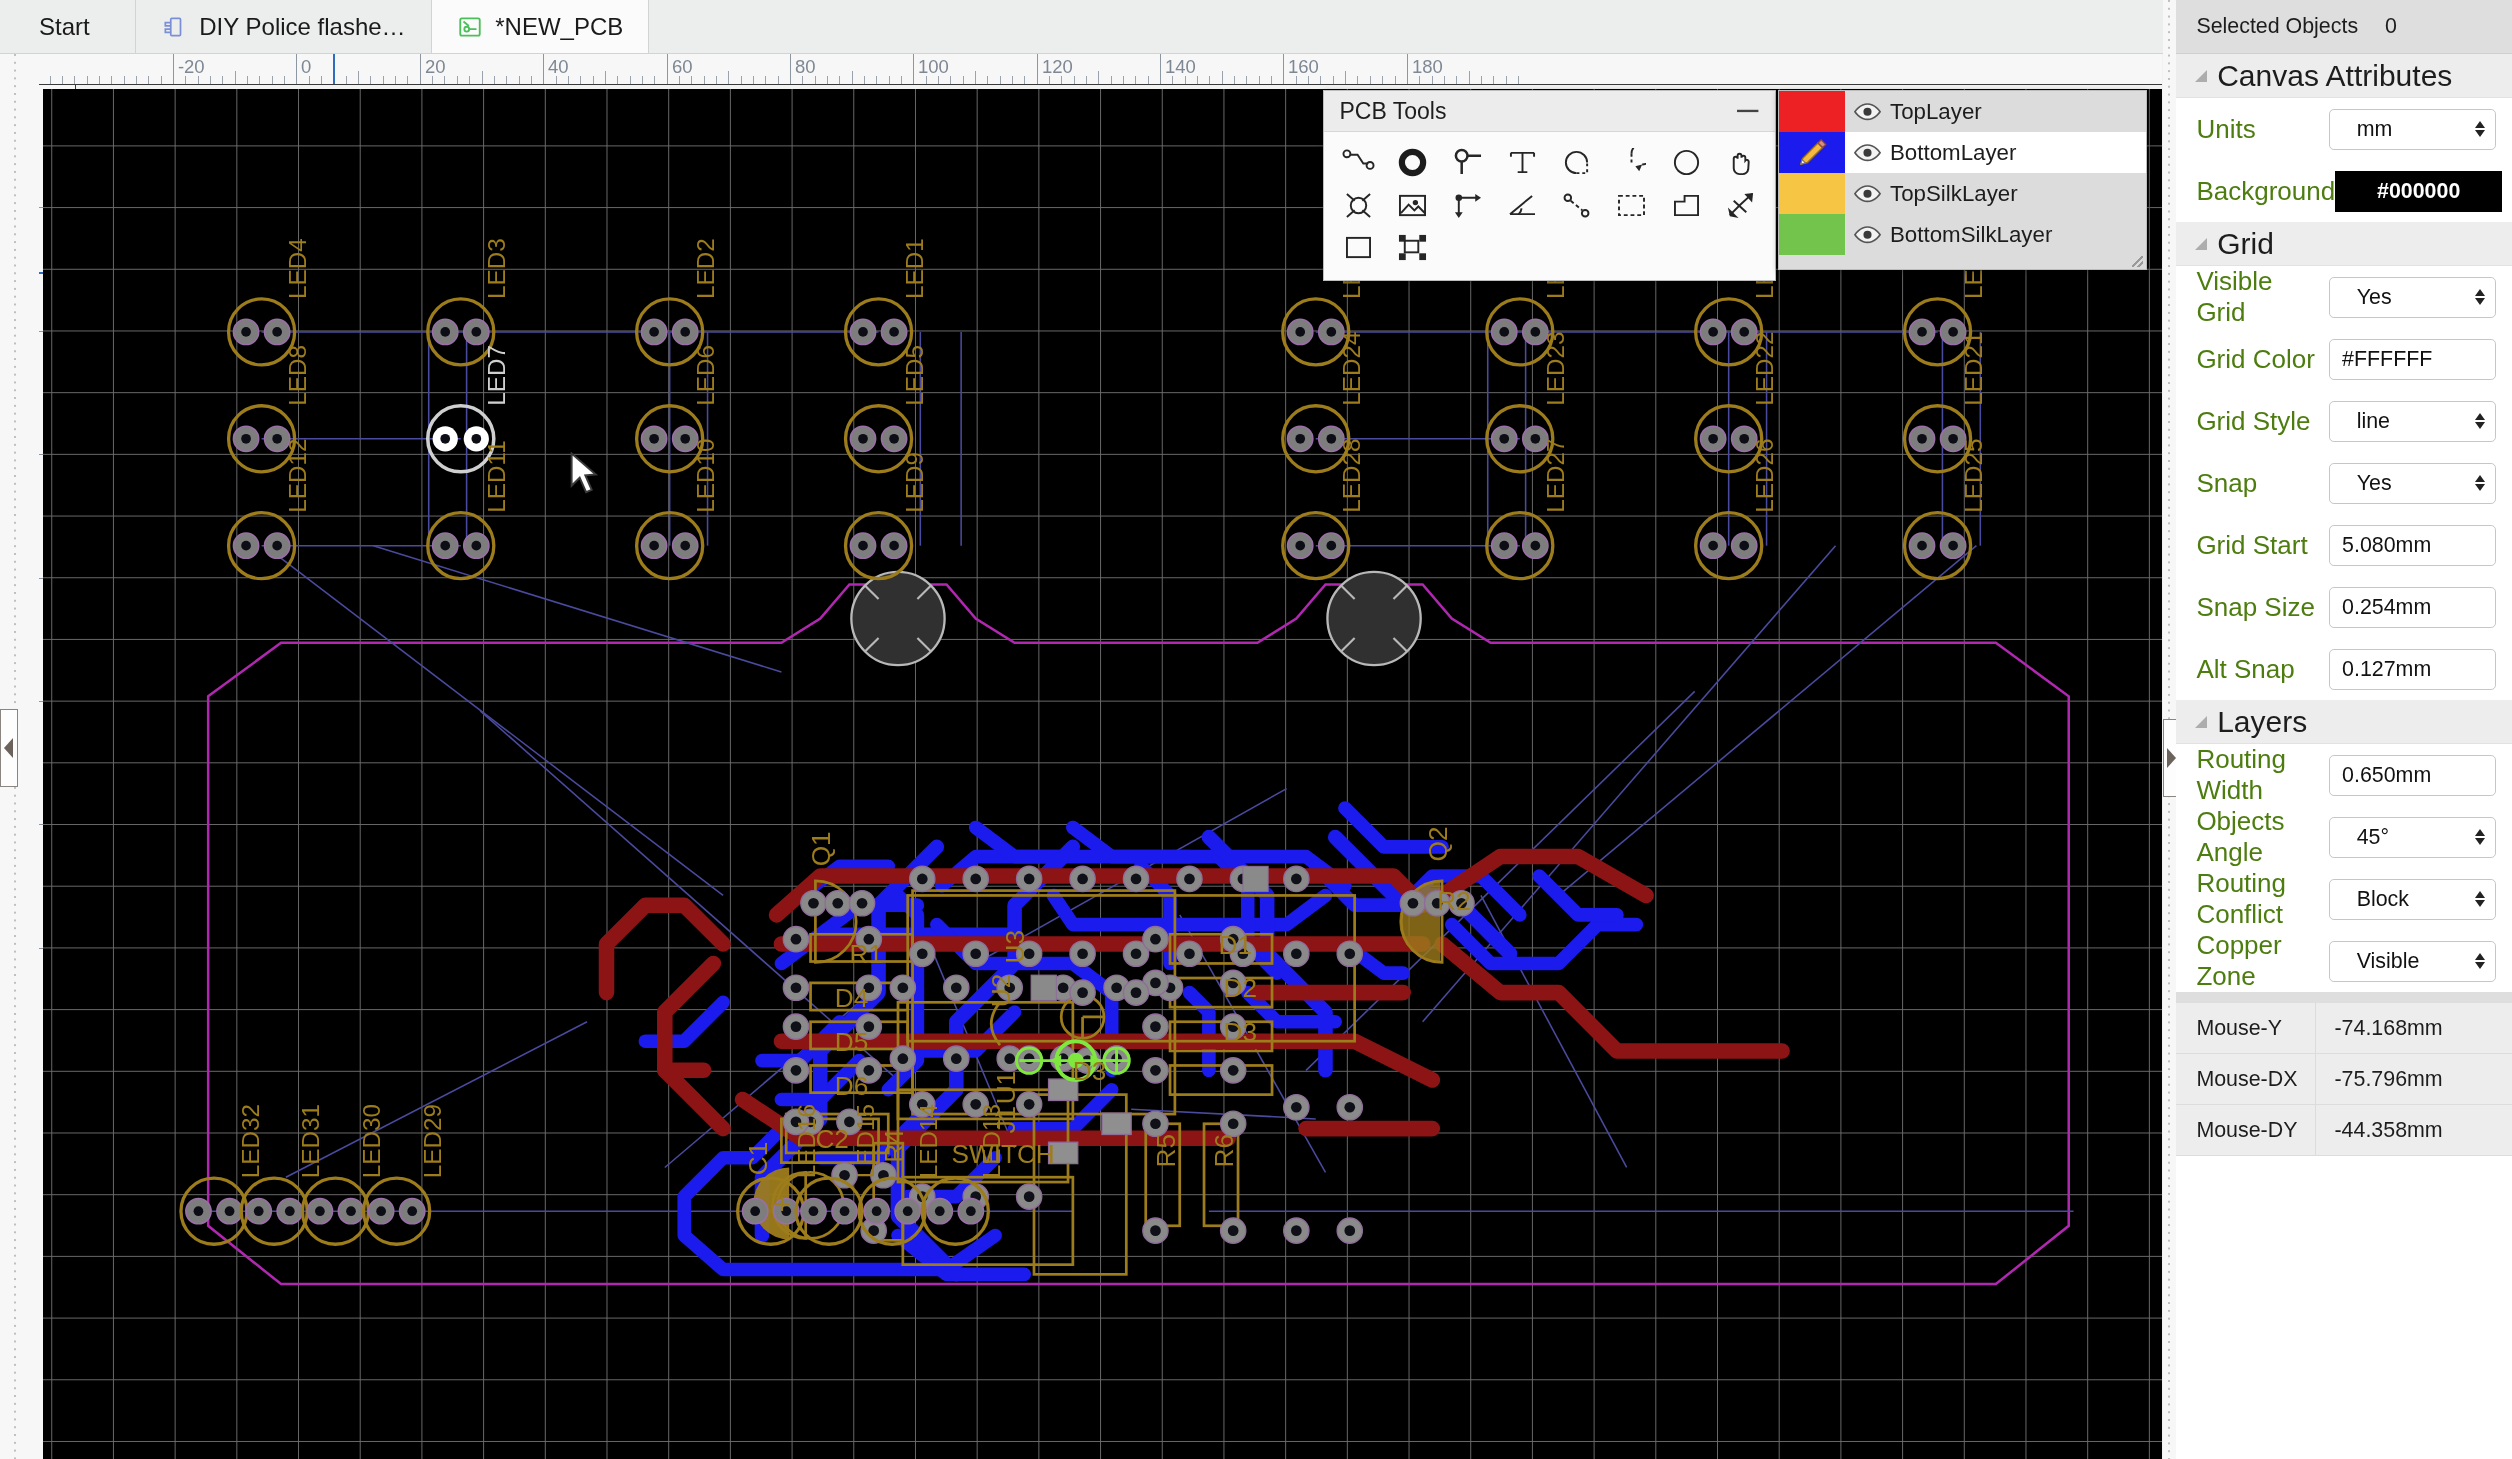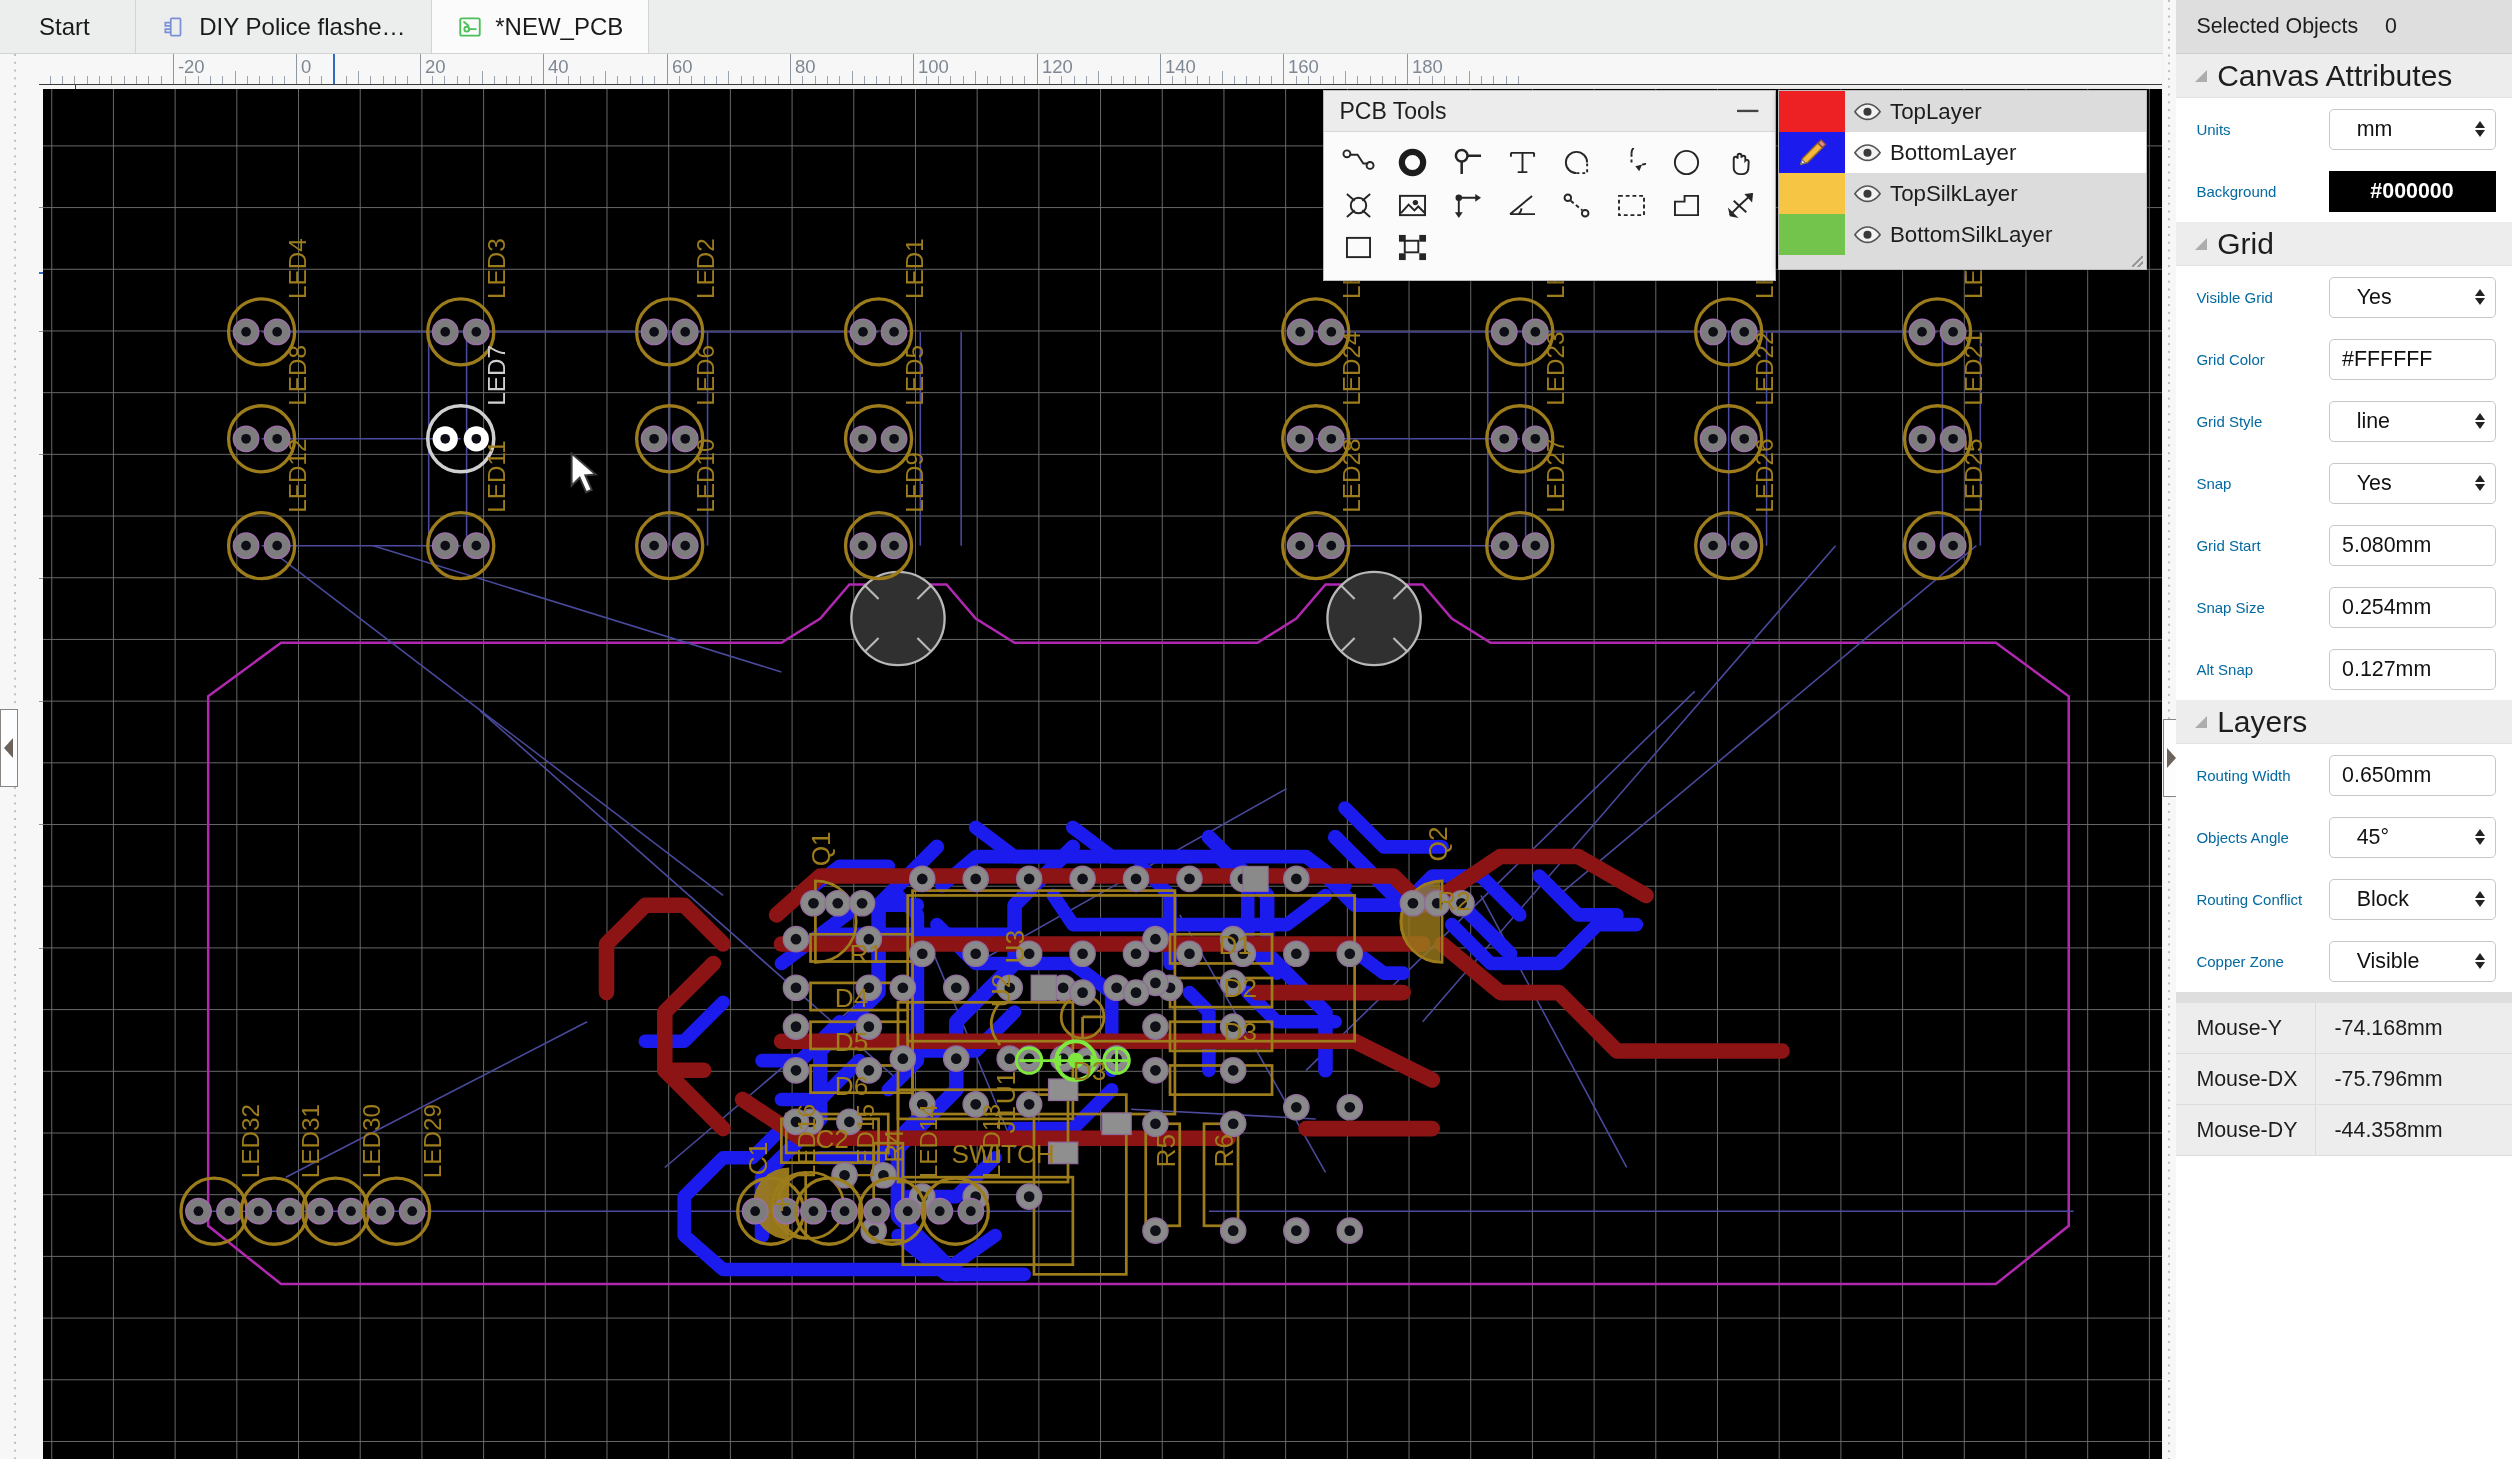--- a/index.html
+++ b/index.html
@@ -167,21 +167,21 @@
   }
   .group-head .gtitle { font-size: 30px; }
   .tri {
     width: 0; height: 0; border-style: solid;
     border-width: 0 0 12.6px 12.6px;
     border-color: transparent transparent #adadad transparent;
   }
   .prop-row {
     height: 62px; display: flex; align-items: center; padding: 0 16.5px 0 20.4px;
   }
-  .prop-label { flex: 1; font-size: 15px; color: #0369a1; }
+  .prop-label { flex: 1; font-size: 26px; color: #4d7c0f; }
   .prop-ctl { width: 167px; flex: none; }
   .ctl-box {
     height: 41px; border: 1px solid #c6c6c6; border-radius: 4.9px;
     background: #fff; display: flex; align-items: center;
     padding: 0 9.7px 0 12.6px; font-size: 21.4px; color: #121212;
   }
   .ctl-box.select { justify-content: space-between; cursor: pointer; }
   .ctl-box.select .seltext { padding-left: 14.6px; }
   .ctl-box.swatch-dark {
     background: #000; color: #fff; border: 1px solid #000; border-radius: 0;

